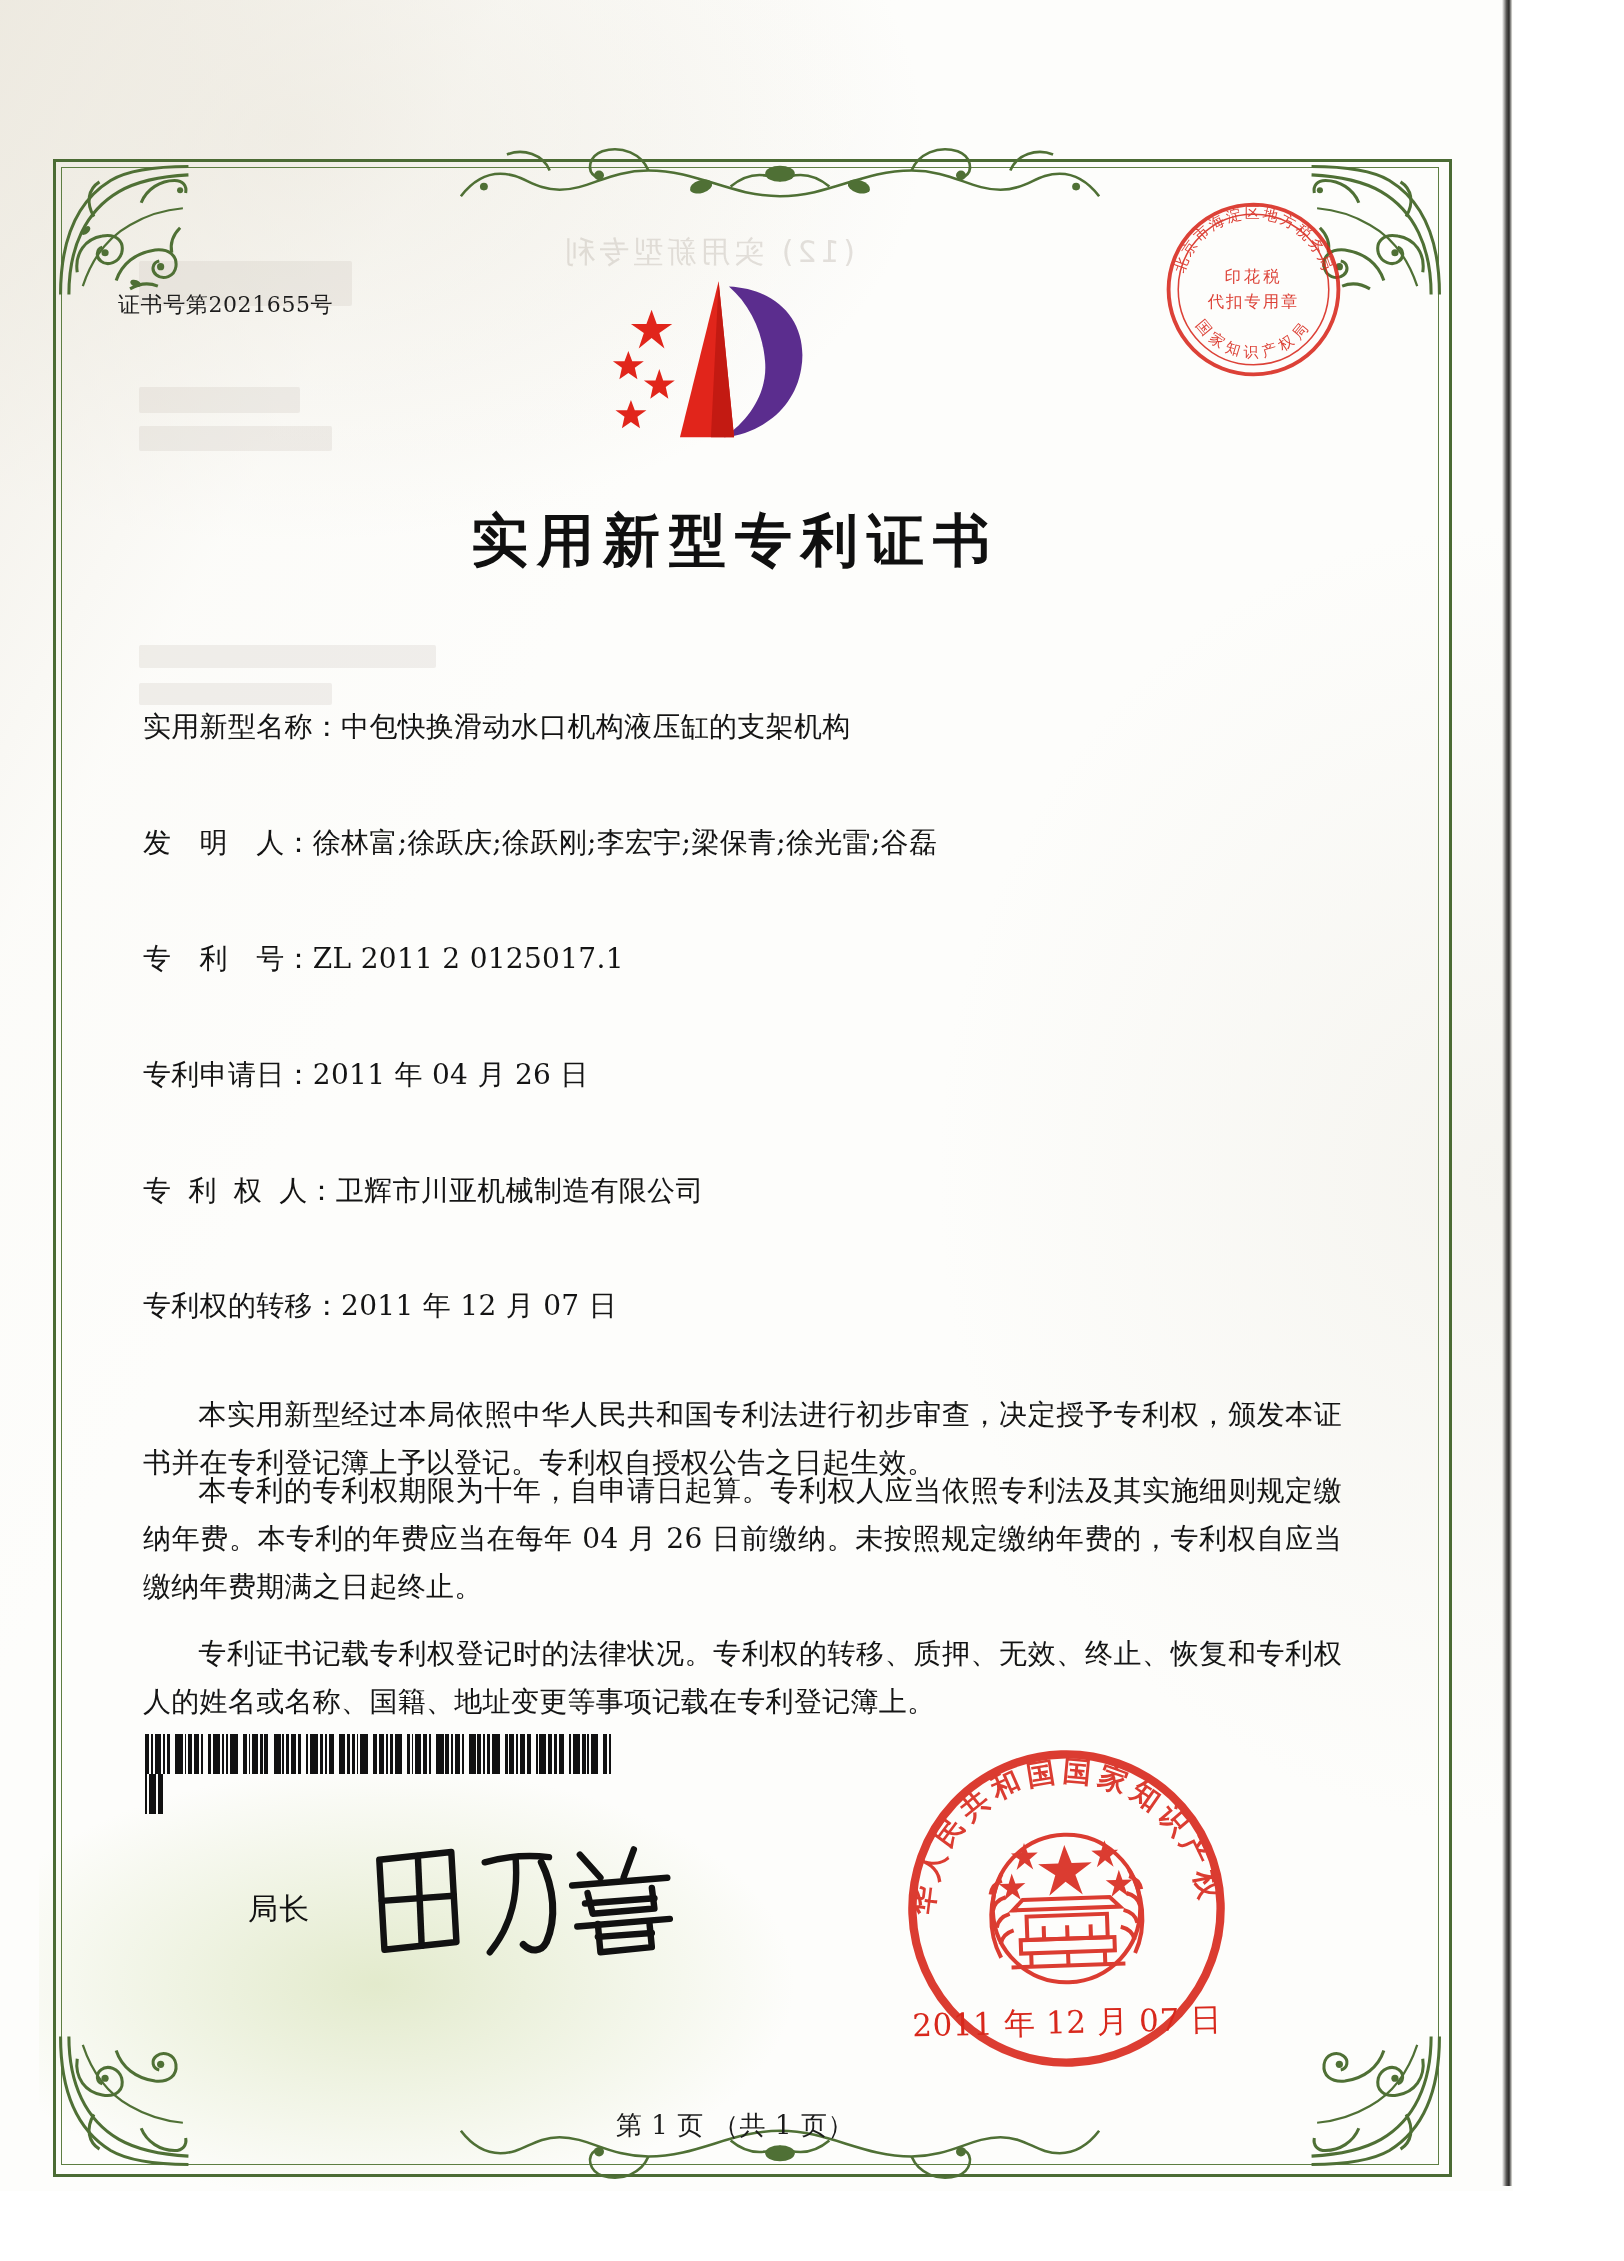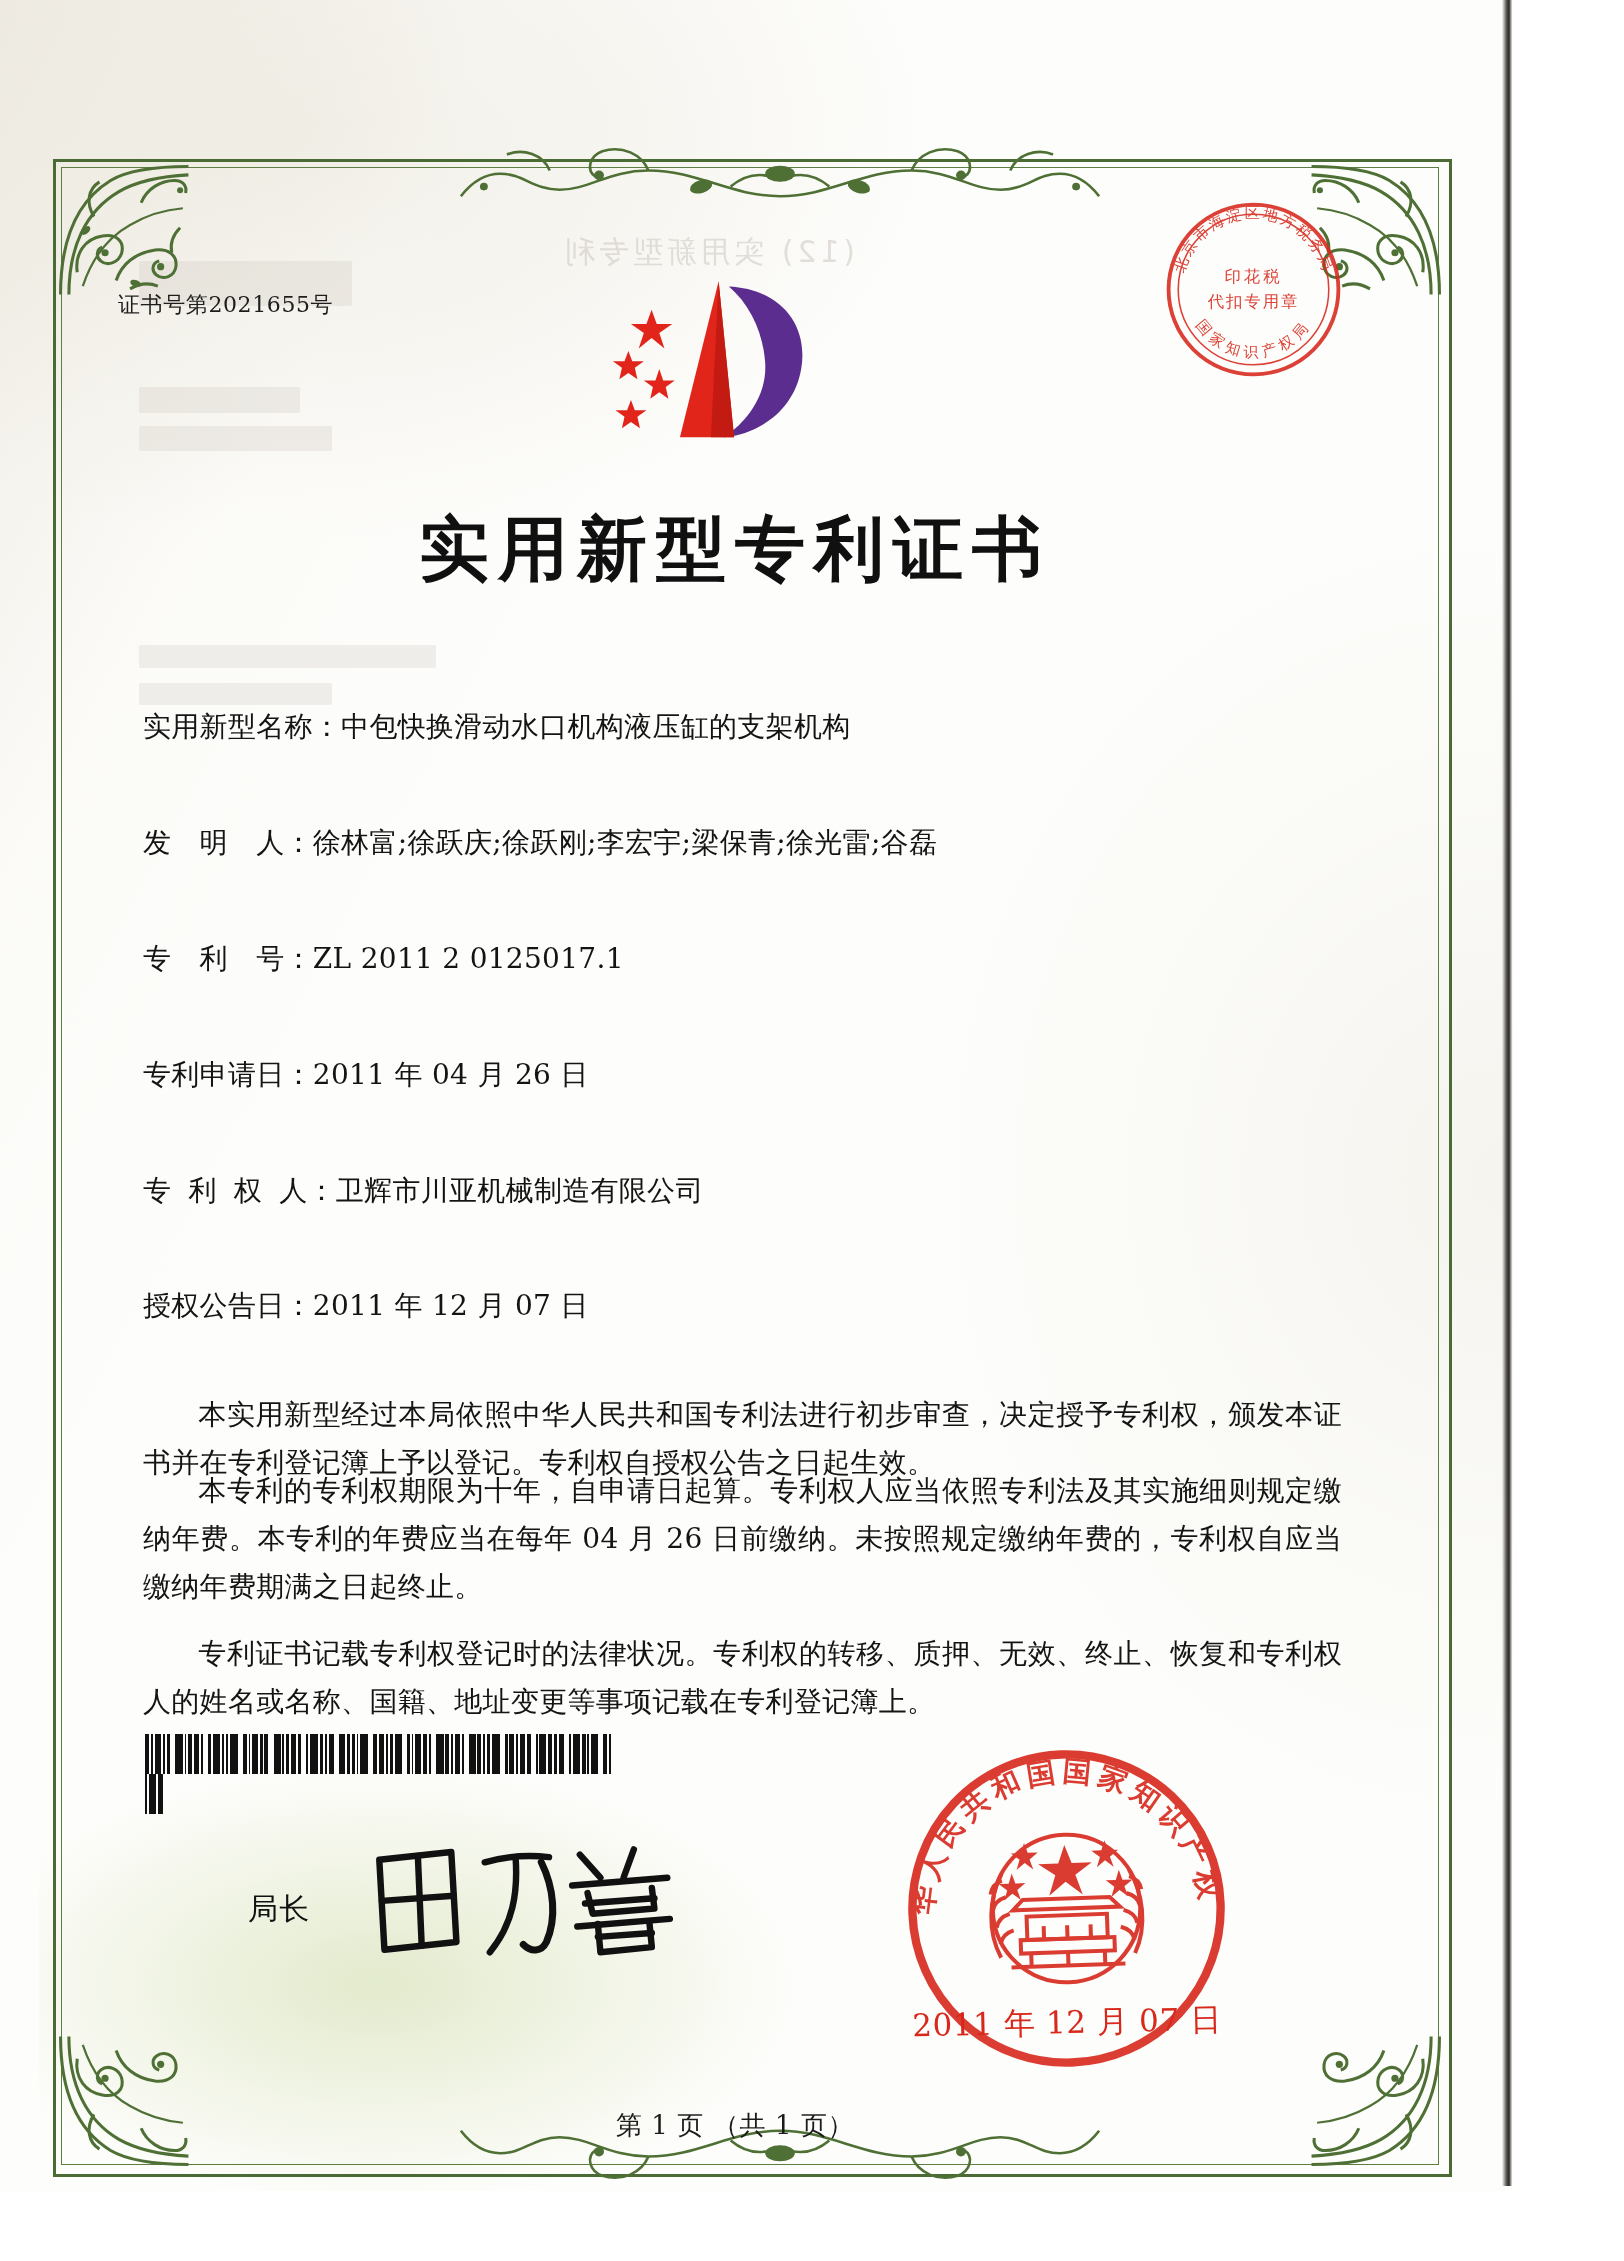--- a/index.html
+++ b/index.html
@@ -156,21 +156,21 @@
     height: 193px;
   }
 
   
   .main-title {
     position: absolute;
     left: 0;
     top: 503px;
     width: 1470px;
     text-align: center;
-    font-size: 70px;
+    font-size: 57px;
     font-weight: bold;
     letter-spacing: 9px;
     color: #101010;
     font-family: "DejaVu Serif", "Liberation Serif", serif;
   }
 
   
   .field {
     position: absolute;
     left: 143px;
@@ -433,21 +433,21 @@
 <div class="field" style="top:940px;">
   <span>专　利　号：</span><span class="val">ZL 2011 2 0125017.1</span>
 </div>
 <div class="field" style="top:1056px;">
   <span>专利申请日：</span><span class="val">2011 年 04 月 26 日</span>
 </div>
 <div class="field" style="top:1172px;font-family:Liberation Mono, monospace;">
   <span>专 利 权 人：</span><span class="val">卫辉市川亚机械制造有限公司</span>
 </div>
 <div class="field" style="top:1287px;">
-  <span>授权公告日：</span><span class="val">2011 年 12 月 07 日</span>
+  <span>专利权的转移：</span><span class="val">2011 年 12 月 07 日</span>
 </div>
 
 <div class="para" style="top:1346px;">
   <span class="ind"></span><span>本实用新型经过本局依照中华人民共和国专利法进行初步审查，决定授予专利权，颁发本证书并在专利登记簿上予以登记。专利权自授权公告之日起生效。</span>
 </div>
 <div class="para" style="top:1422px;">
   <span class="ind"></span><span>本专利的专利权期限为十年，自申请日起算。专利权人应当依照专利法及其实施细则规定缴纳年费。本专利的年费应当在每年 04 月 26 日前缴纳。未按照规定缴纳年费的，专利权自应当缴纳年费期满之日起终止。</span>
 </div>
 <div class="para" style="top:1585px;">
   <span class="ind"></span><span>专利证书记载专利权登记时的法律状况。专利权的转移、质押、无效、终止、恢复和专利权人的姓名或名称、国籍、地址变更等事项记载在专利登记簿上。</span>

